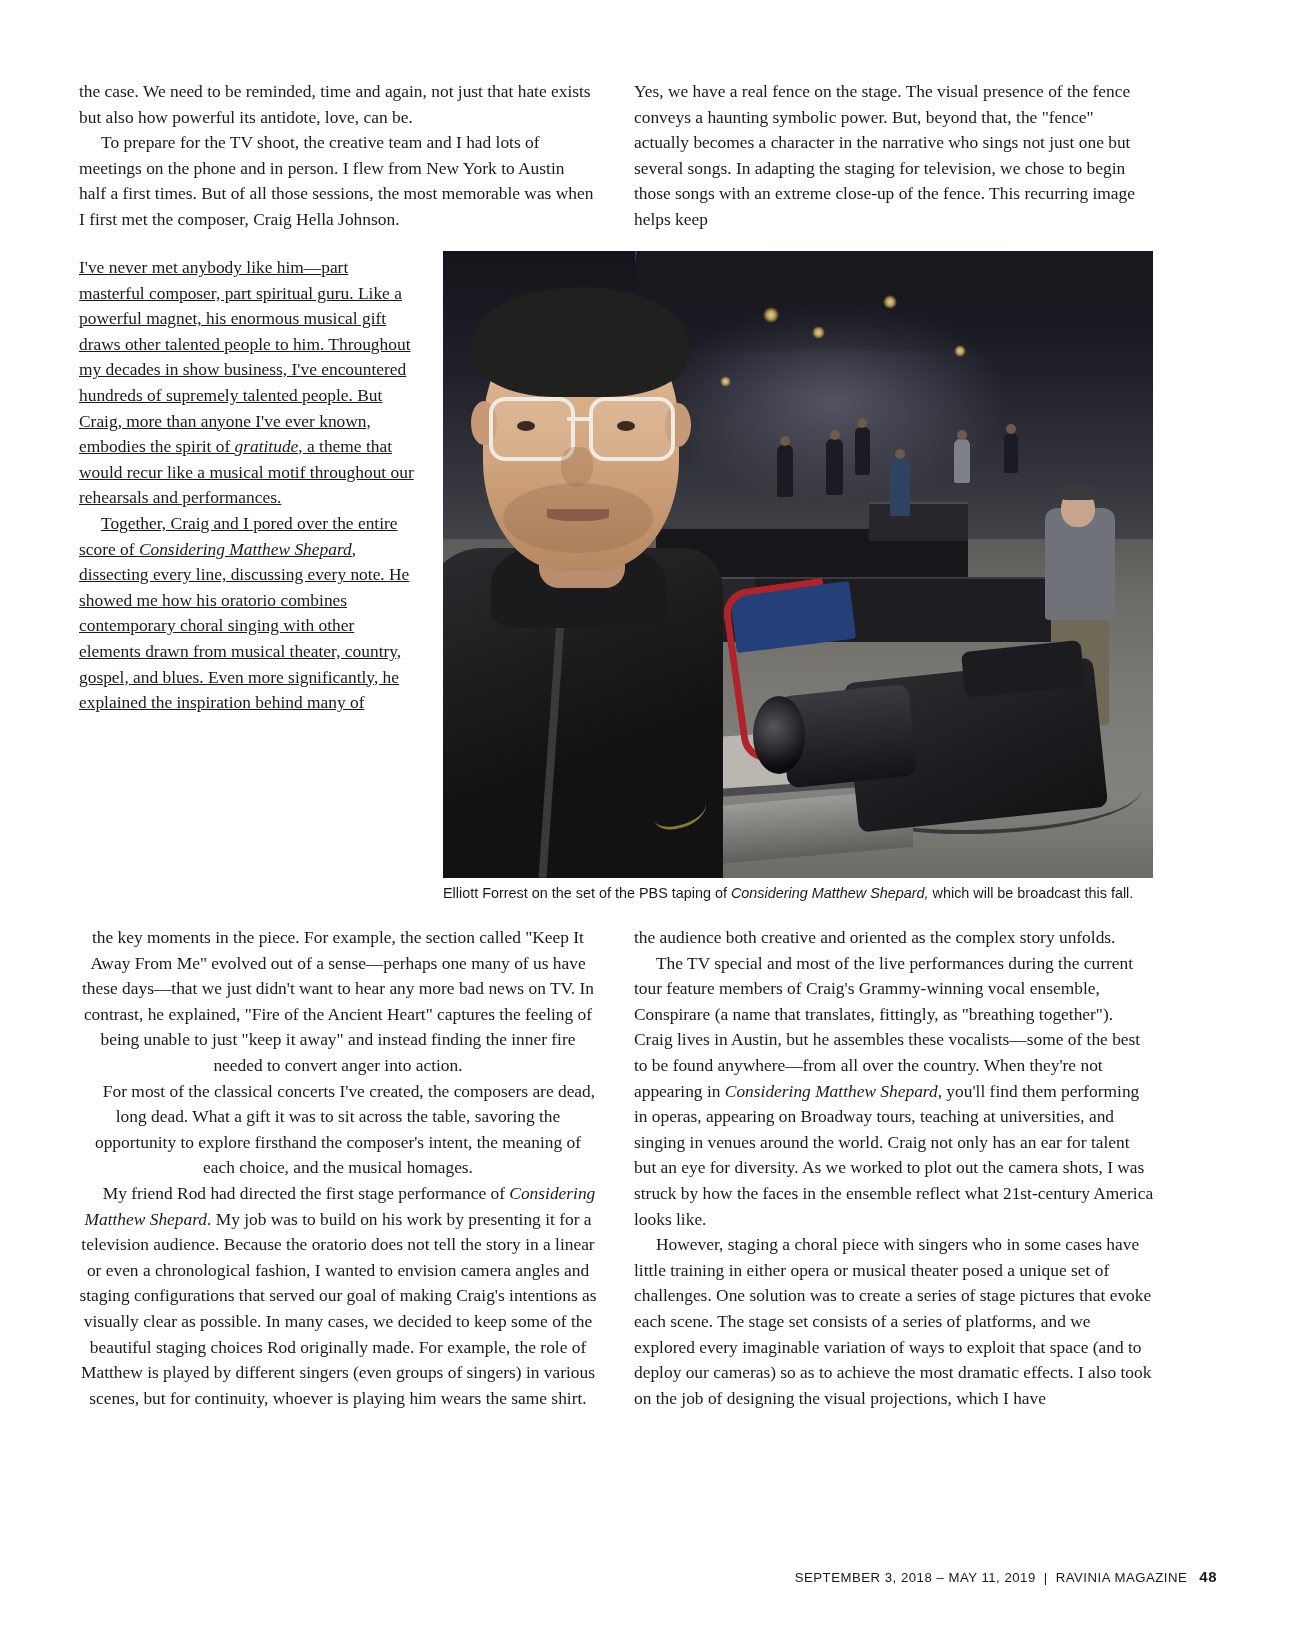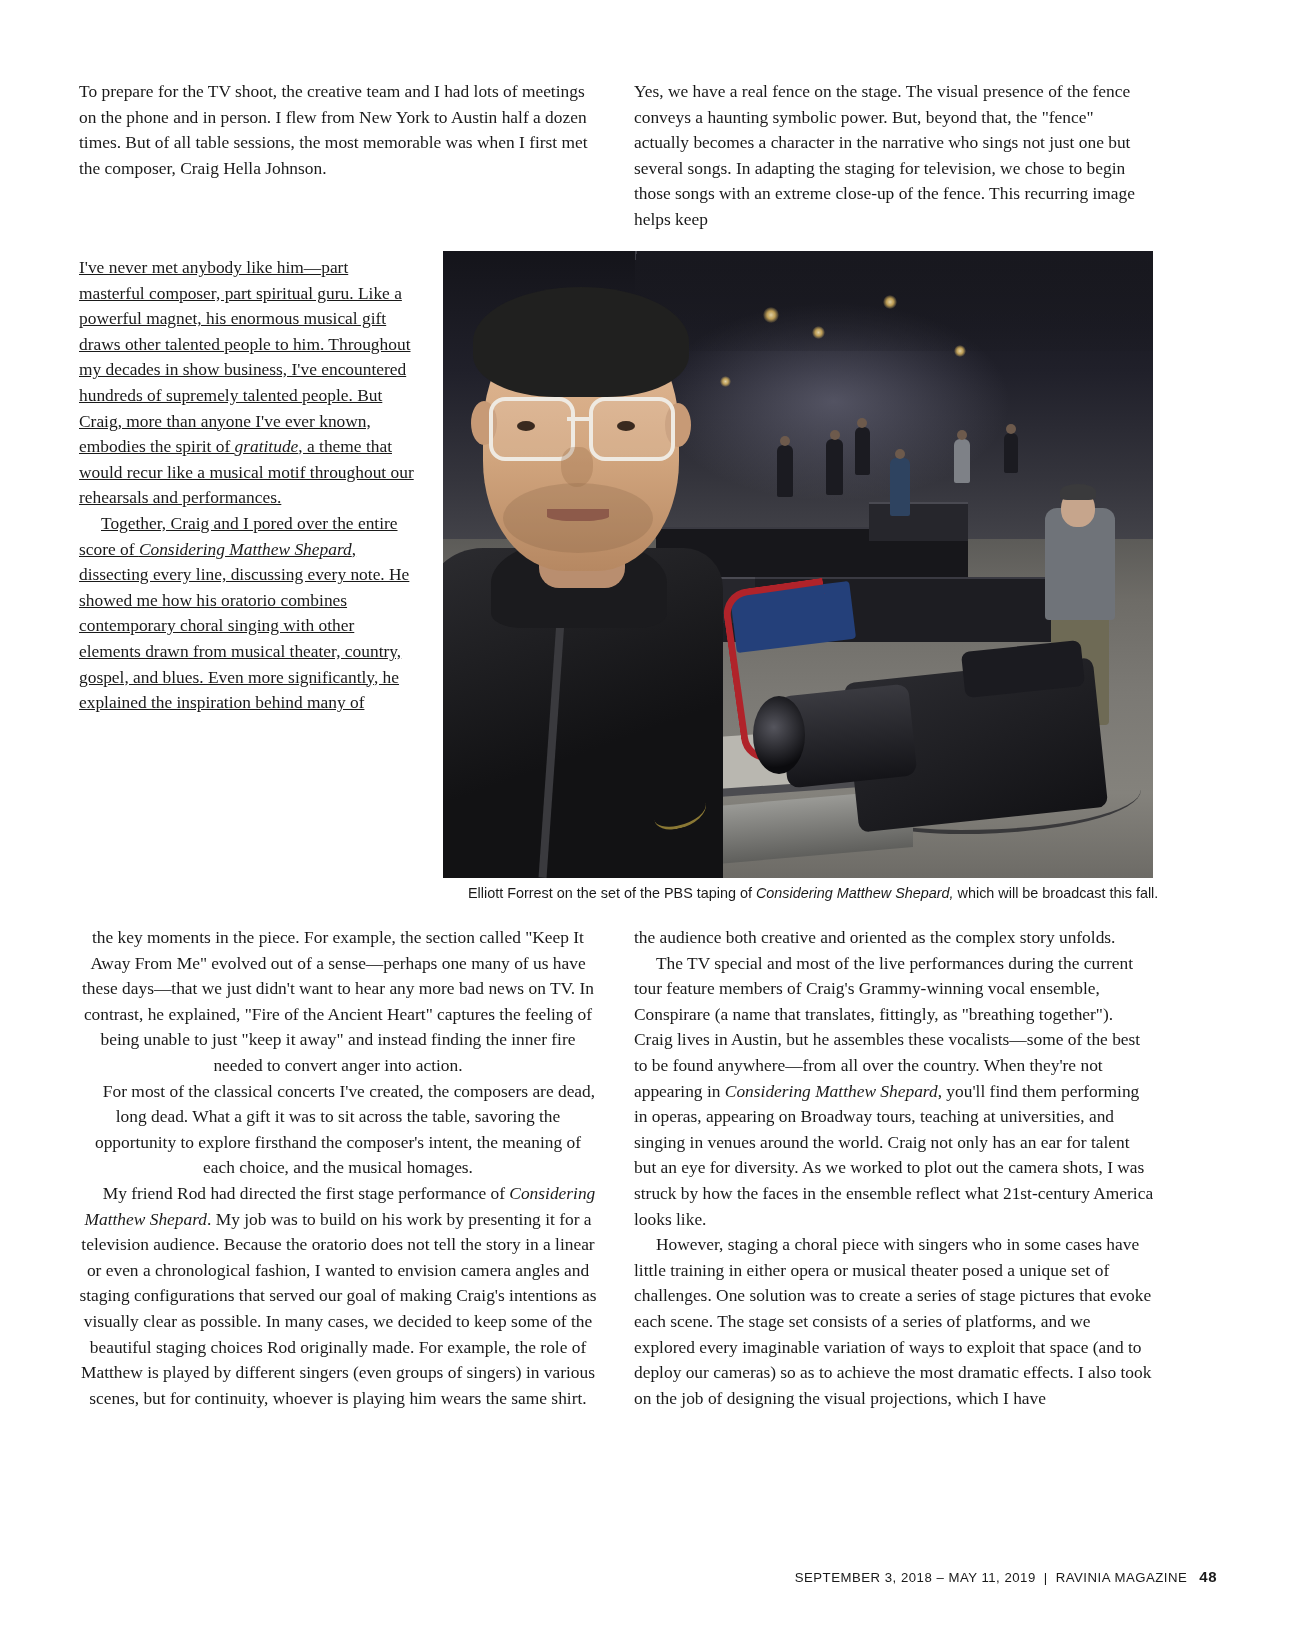--- a/index.html
+++ b/index.html
@@ -383,21 +383,20 @@
   
   .caption {
     position: absolute;
     left: 443px;
     top: 884px;
     width: 712px;
     font-family: "Liberation Sans", sans-serif;
     font-size: 14.4px;
     line-height: 19px;
     color: #1a1a1a;
-    margin-left: 25px;
   }
 
   
   .footer {
     position: absolute;
     right: 79px;
     bottom: 66px;
     font-family: "Liberation Sans", sans-serif;
     font-size: 13.2px;
     letter-spacing: .5px;
@@ -412,21 +411,22 @@
     font-size: 15px;
     margin-left: 4px;
   }
 </style>
 </head>
 <body>
 
 <div class="page">
 
   <div class="col" id="col-top-left">
-    <p>To prepare for the TV shoot, the creative team and I had lots of meetings on the phone and in person. I flew from New York to Austin half a dozen times. But of all table sessions, the most memorable was when I first met the composer, Craig Hella Johnson.</p>
+    <p class="noindent">the case. We need to be reminded, time and again, not just that hate exists but also how powerful its antidote, love, can be.</p>
+    <p>To prepare for the TV shoot, the creative team and I had lots of meetings on the phone and in person. I flew from New York to Austin half a first times. But of all those sessions, the most memorable was when I first met the composer, Craig Hella Johnson.</p>
   </div>
 
   <div class="col" id="col-left-narrow">
     <p><span>I've never met anybody like him—part masterful composer, part spiritual guru. Like a powerful magnet, his enormous musical gift draws other talented people to him. Throughout my decades in show business, I've encountered hundreds of supremely talented people. But Craig, more than anyone I've ever known, embodies the spirit of </span><em>gratitude</em><span>, a theme that would recur like a musical motif throughout our rehearsals and performances.</span></p>
     <p><span>Together, Craig and I pored over the entire score of </span><em>Considering Matthew Shepard</em><span>, dissecting every line, discussing every note. He showed me how his oratorio combines contemporary choral singing with other elements drawn from musical theater, country, gospel, and blues. Even more significantly, he explained the inspiration behind many of</span></p>
   </div>
 
   <div class="col" id="col-bottom-left">
     <p class="noindent">the key moments in the piece. For example, the section called "Keep It Away From Me" evolved out of a sense—perhaps one many of us have these days—that we just didn't want to hear any more bad news on TV. In contrast, he explained, "Fire of the Ancient Heart" captures the feeling of being unable to just "keep it away" and instead finding the inner fire needed to convert anger into action.</p>
     <p>For most of the classical concerts I've created, the composers are dead, long dead. What a gift it was to sit across the table, savoring the opportunity to explore firsthand the composer's intent, the meaning of each choice, and the musical homages.</p>

